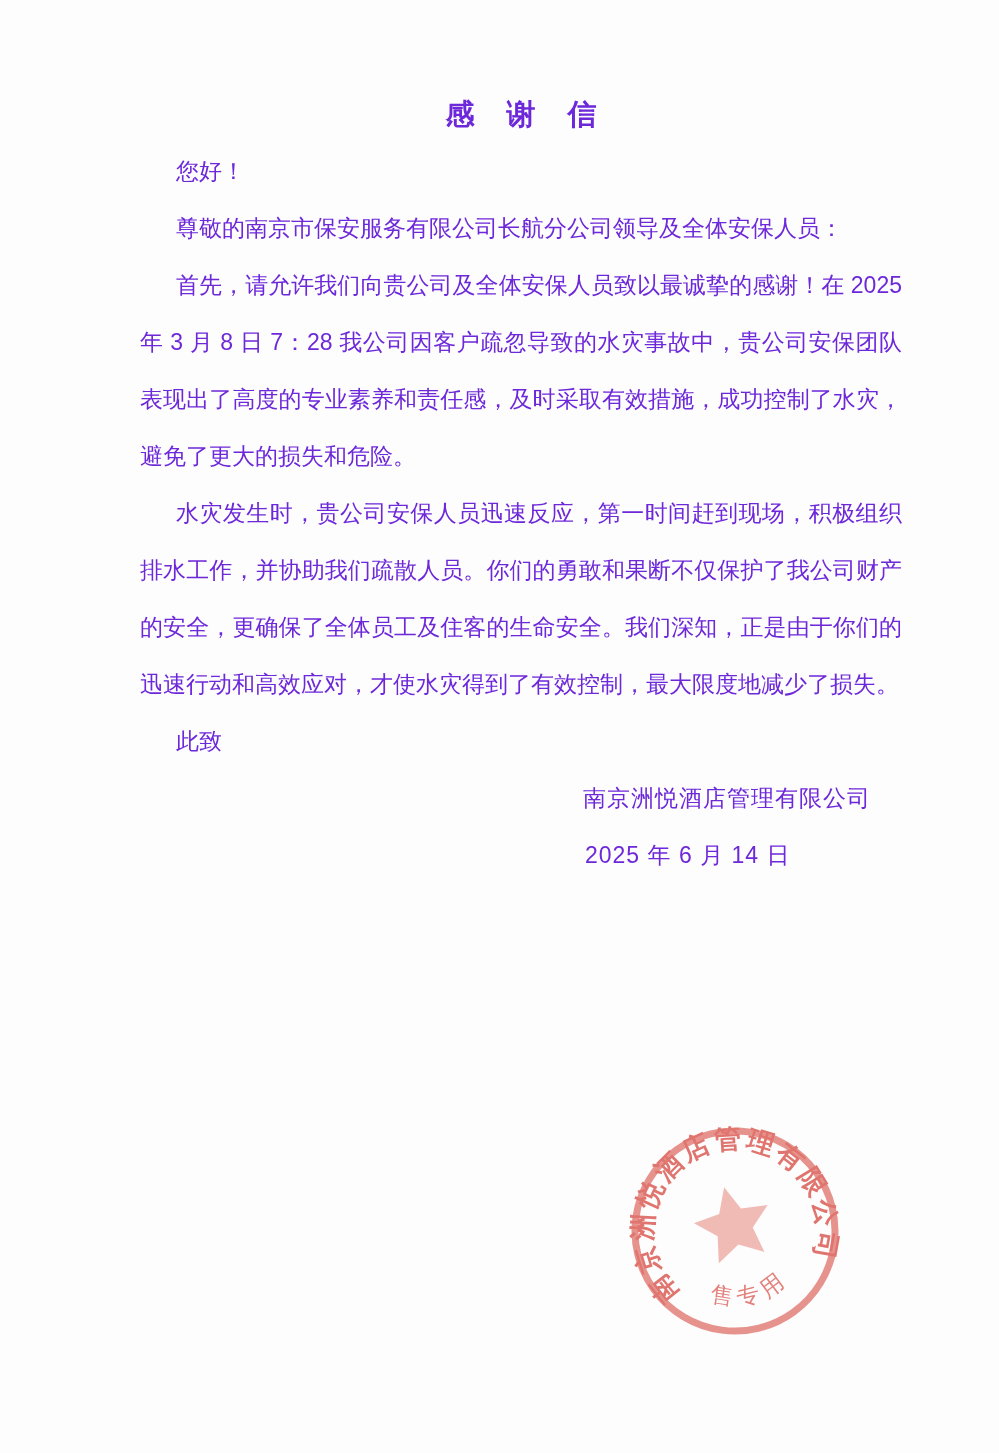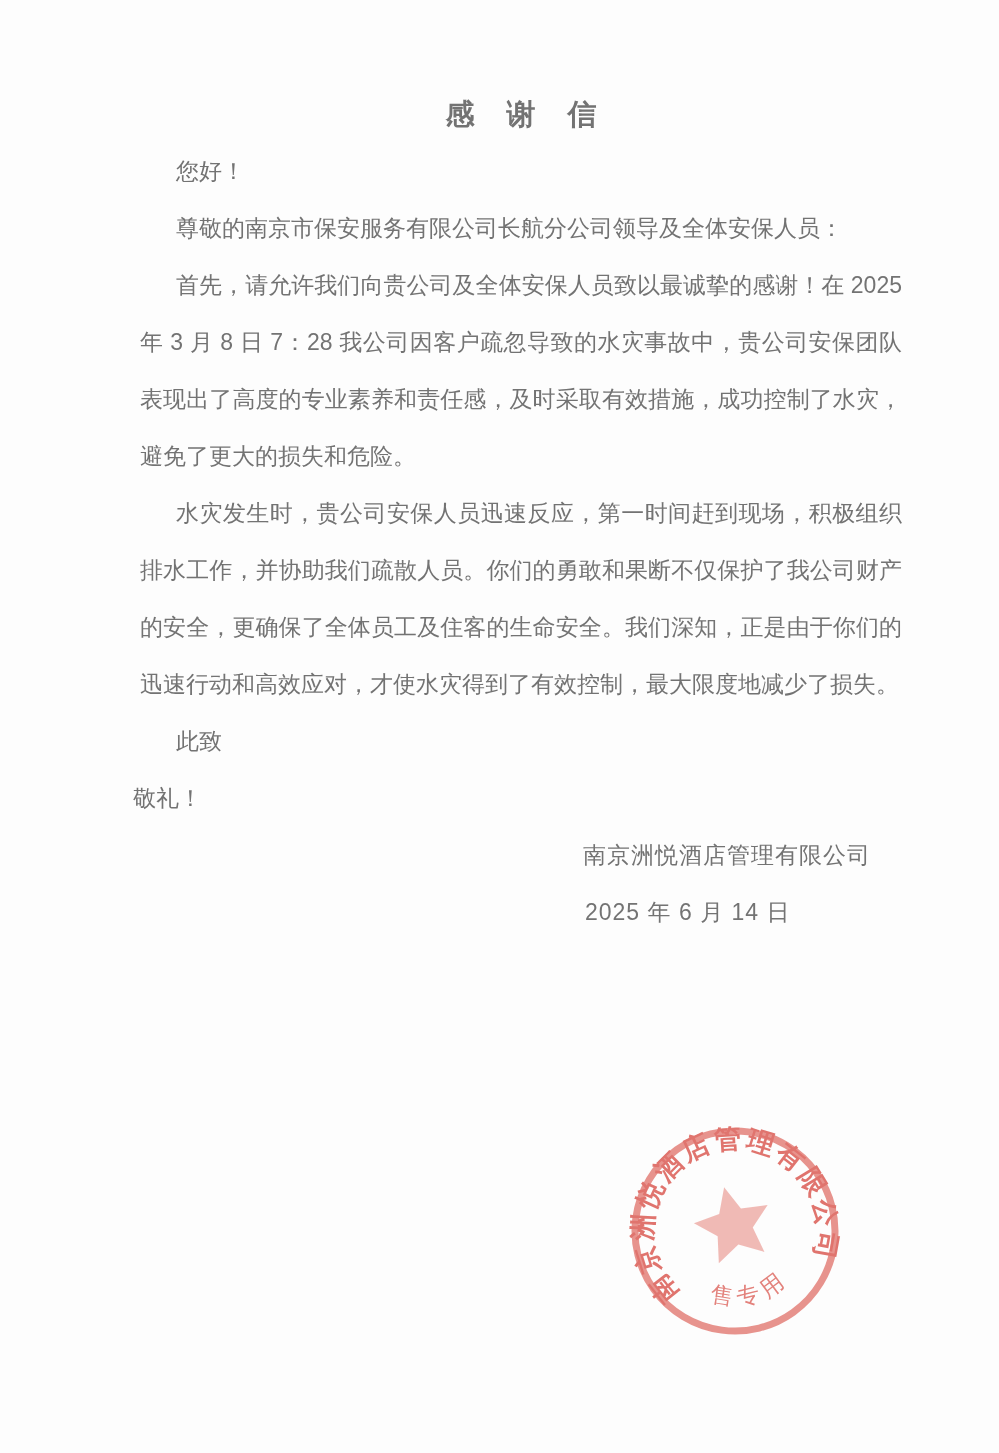--- a/index.html
+++ b/index.html
@@ -6,21 +6,21 @@
     margin: 0;
     padding: 0;
     background: #ffffff;
   }
   .page {
     position: relative;
     width: 999px;
     height: 1453px;
     background: #fdfdfd;
     font-family: "Liberation Sans", sans-serif;
-    color: #737373;
+    color: #6d28d9;
     overflow: hidden;
   }
   .content {
     position: absolute;
     left: 140px;
     top: 86px;
     width: 762px;
     font-size: 23px;
     line-height: 57px;
     z-index: 2;
@@ -58,21 +58,20 @@
 
 <div class="page">
 
   <div class="content">
     <p class="title">感 谢 信</p>
     <p class="indented">您好！</p>
     <p class="indented">尊敬的南京市保安服务有限公司长航分公司领导及全体安保人员：</p>
     <p class="para">首先，请允许我们向贵公司及全体安保人员致以最诚挚的感谢！在 2025 年 3 月 8 日 7：28 我公司因客户疏忽导致的水灾事故中，贵公司安保团队表现出了高度的专业素养和责任感，及时采取有效措施，成功控制了水灾，避免了更大的损失和危险。</p>
     <p class="para">水灾发生时，贵公司安保人员迅速反应，第一时间赶到现场，积极组织排水工作，并协助我们疏散人员。你们的勇敢和果断不仅保护了我公司财产的安全，更确保了全体员工及住客的生命安全。我们深知，正是由于你们的迅速行动和高效应对，才使水灾得到了有效控制，最大限度地减少了损失。</p>
     <p class="indented">此致</p>
-    <p class="jingli">敬礼！</p>
     <p class="sig-company">南京洲悦酒店管理有限公司</p>
     <p class="sig-date">2025 年 6 月 14 日</p>
   </div>
 
   <svg class="stamp" width="246" height="246" viewBox="0 0 246 246">
     <g transform="rotate(-14 123 123)" opacity="0.8">
       <circle cx="123" cy="123" r="100" fill="none" stroke="#dd6159" stroke-width="7" opacity="0.85"></circle>
       <path id="sealArcTop" d="M 64.3,181.7 A 83,83 0 1 1 181.7,181.7" fill="none"></path>
       <path id="sealArcBottom" d="M 71,175 A 73.5,73.5 0 0 0 175,175" fill="none"></path>
       <polygon points="123,78 134.2,102.6 161,105.6 141.1,123.9 146.5,150.4 123,137 99.5,150.4 104.9,123.9 85,105.6 111.8,102.6" fill="#e4776e" opacity="0.62"></polygon>

